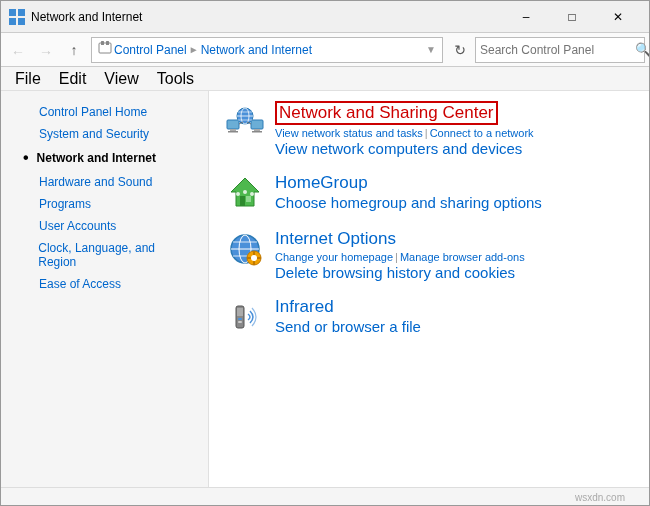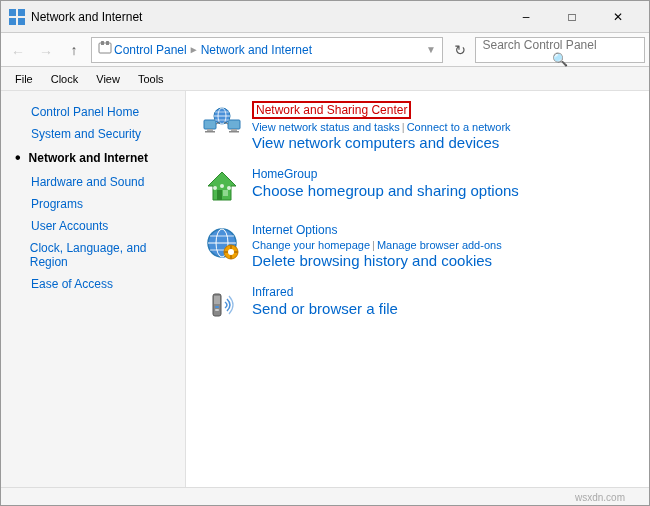--- a/index.html
+++ b/index.html
@@ -114,21 +114,20 @@
       background: transparent;
     }
     .search-box {
       height: 26px;
       border: 1px solid #bbb;
       background: #fff;
       display: flex;
       align-items: center;
       padding: 0 4px;
       width: 170px;
-      flex-direction: column;
     }
     .search-input {
       border: none;
       outline: none;
       flex: 1;
       font-size: 12px;
       color: #999;
       background: transparent;
     }
     .search-icon-span {
@@ -142,36 +141,36 @@
       display: flex;
       align-items: center;
       padding: 0 6px;
       border-bottom: 1px solid #e0e0e0;
       gap: 2px;
       background: #f5f5f5;
     }
     .menu-item {
       padding: 2px 8px;
       cursor: pointer;
-      font-size: 11px;
+      font-size: 16px;
       color: #000;
       border-radius: 2px;
     }
 
     
     .main {
       display: flex;
       height: calc(506px - 32px - 34px - 24px - 20px);
     }
 
     
     .sidebar {
-      width: 185px;
+      width: 208px;
       border-right: 1px solid #e0e0e0;
-      padding: 10px 0;
+      padding: 10px 8px;
       background: #f5f5f5;
       overflow-y: auto;
     }
     .sidebar-item {
       padding: 4px 14px;
       cursor: pointer;
       font-size: 12px;
       color: #0066cc;
       display: flex;
       align-items: center;
@@ -211,21 +210,21 @@
       height: 40px;
       flex-shrink: 0;
       display: flex;
       align-items: center;
       justify-content: center;
     }
     .item-text {
       flex: 1;
     }
     .item-title {
-      font-size: 12px;
+      font-size: 17px;
       color: #0066cc;
       cursor: pointer;
       font-weight: normal;
     }
     .item-title.highlighted {
       color: #cc0000;
       border: 2px solid #cc0000;
       padding: 0 2px;
       display: inline-block;
     }
@@ -307,21 +306,21 @@
   </div>
   <button class="refresh-btn">↻</button>
   <div class="search-box">
     <input class="search-input" type="text" placeholder="Search Control Panel" style="">
     <span class="search-icon-span">🔍</span>
   </div>
 </div>
 
 <div class="menu-bar">
   <div class="menu-item">File</div>
-  <div class="menu-item">Clock</div>
+  <div class="menu-item">Edit</div>
   <div class="menu-item">View</div>
   <div class="menu-item">Tools</div>
 </div>
 
 <div class="main">
 
   <div class="sidebar">
     <div class="sidebar-item">Control Panel Home</div>
     <div class="sidebar-item">System and Security</div>
     <div class="sidebar-item active">Network and Internet</div>

